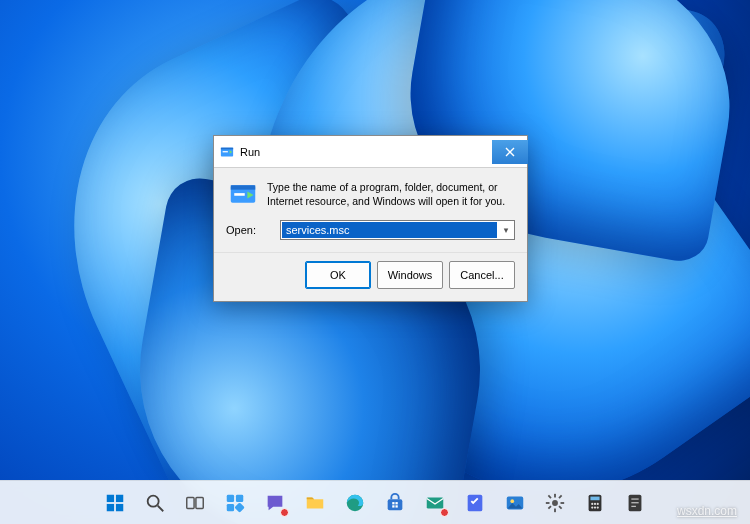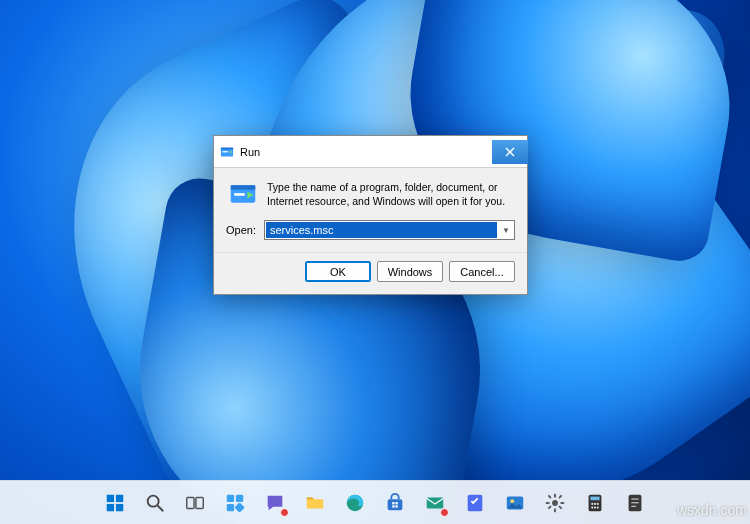--- a/index.html
+++ b/index.html
@@ -11,23 +11,24 @@
   }
   
   .petal {
     position: absolute;
     border-radius: 50% 10% 50% 10%;
     background: radial-gradient(circle at 30% 30%, #a7e1ff 0%, #2ea0ff 40%, #0056d6 80%);
     box-shadow: inset -20px -20px 60px rgba(0,30,100,0.5), 10px 10px 40px rgba(0,0,0,0.2);
     transform-origin: 50% 50%;
   }
   .watermark {
-    position: absolute; bottom: 6px; right: 3px;
-    color: rgba(255,255,255,0.75); font-size: 14px;
+    position: absolute; bottom: 6px; right: 13px;
+    color: rgba(255,255,255,0.75); font-size: 12px;
     text-shadow: 0 0 3px rgba(0,0,0,0.4);
+    text-decoration: underline;
   }
 
   
   .run-window {
     position: absolute;
     left: 213px; top: 135px;
     width: 315px;
     background: #f0f0f0;
     border: 1px solid #8a8a8a;
     box-shadow: 0 6px 25px rgba(0,0,0,0.35);
@@ -56,21 +57,21 @@
     display: flex; gap: 10px;
     padding: 12px 12px 8px 15px;
     background: #f0f0f0;
   }
   .content .cicon {
     width: 28px; height: 28px; flex: 0 0 28px;
     display: flex; align-items: center; justify-content: center;
   }
   .content .desc { font-size: 10.5px; line-height: 1.35; color: #000; }
   .openrow {
-    display: flex; align-items: center; gap: 8px;
+    display: flex; align-items: center; gap: 24px;
     padding: 4px 12px 12px 12px;
   }
   .openrow label { font-size: 11px; }
   .combo {
     flex: 1; position: relative;
     height: 20px;
     background: #fff; border: 1px solid #7a7a7a;
     display: flex; align-items: center;
   }
   .combo input {
@@ -83,21 +84,21 @@
   .combo .chev {
     width: 16px; text-align: center; color: #555; font-size: 9px;
   }
   .buttons {
     display: flex; justify-content: flex-end; gap: 6px;
     padding: 8px 12px 12px 12px;
     background: #f0f0f0;
     border-top: 1px solid #e0e0e0;
   }
   .btn {
-    min-width: 66px; height: 21px;
+    min-width: 66px; height: 28px;
     background: #fdfdfd; border: 1px solid #8a8a8a;
     font-size: 11px; cursor: default;
     display: flex; align-items: center; justify-content: center;
     border-radius: 2px;
   }
   .btn.default { border-color: #0078d4; box-shadow: 0 0 0 1px #0078d4 inset; }
 
   
   .taskbar {
     position: absolute; left: 0; right: 0; bottom: 0;

